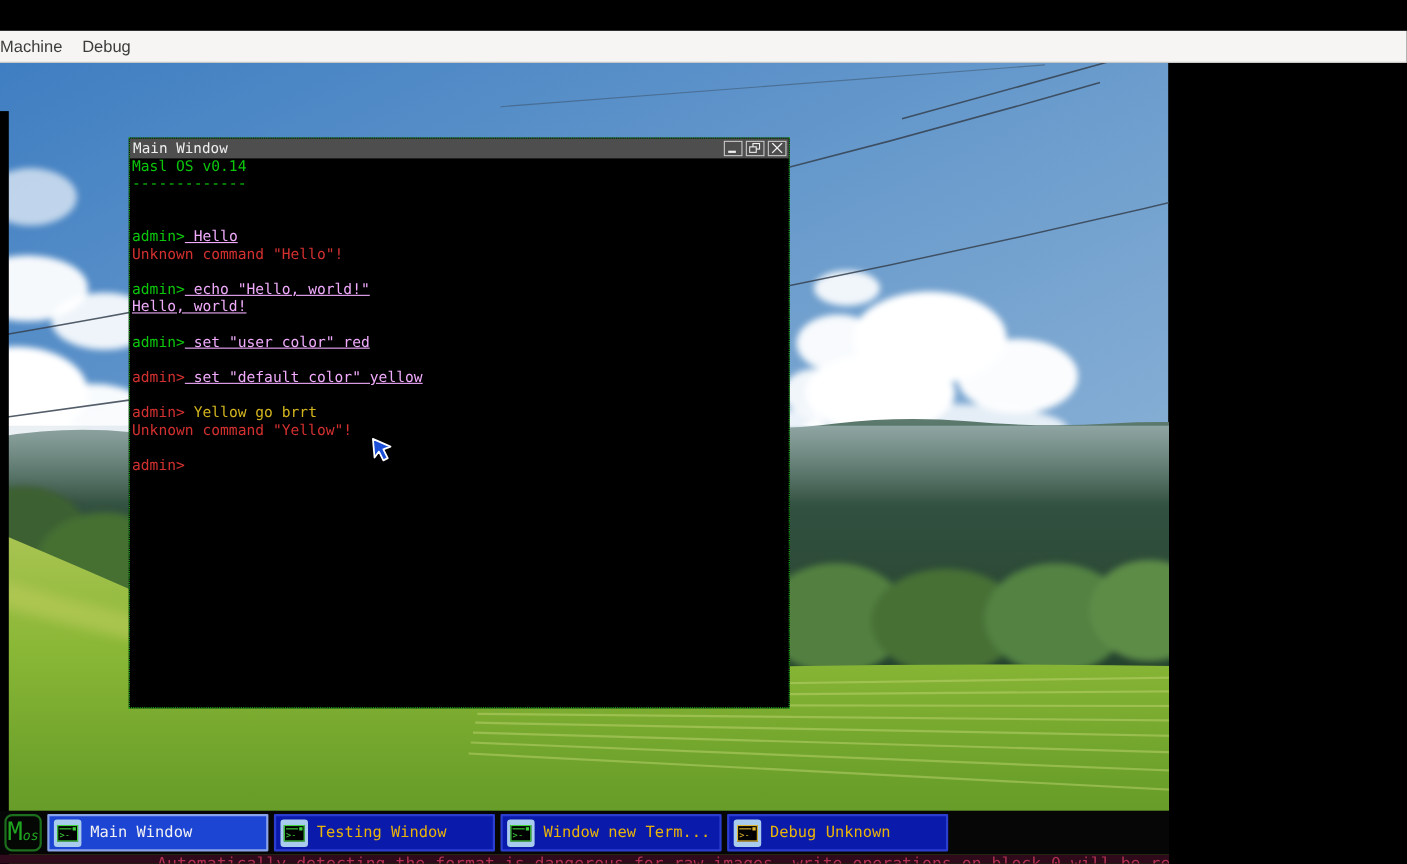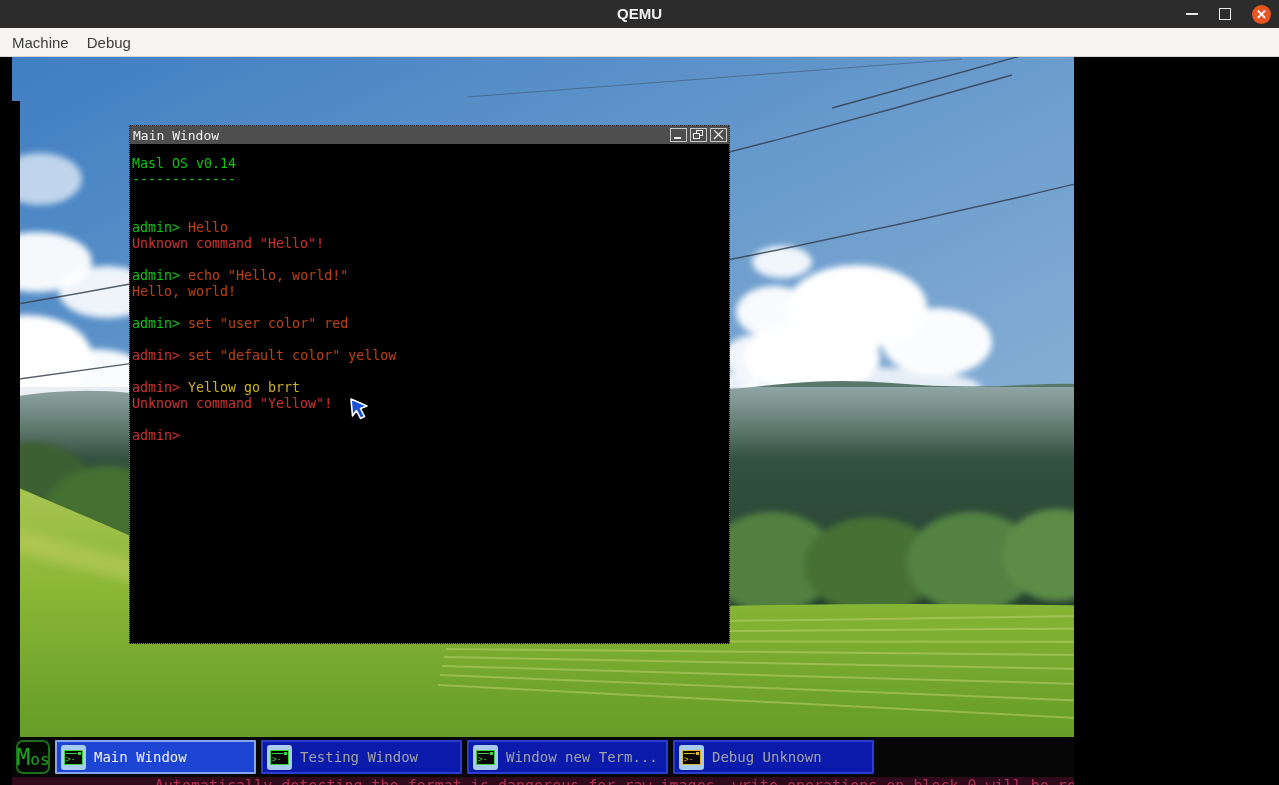--- a/index.html
+++ b/index.html
@@ -5,73 +5,65 @@
   html,body{margin:0;padding:0;background:#000;}
   .screen{position:relative;width:1279px;height:785px;overflow:hidden;background:#000;font-family:"Liberation Sans",sans-serif;}
 
   
   .qemu-titlebar{position:absolute;left:0;top:0;width:1279px;height:28px;background:#2c2c2c;}
   .qemu-title{position:absolute;left:0;right:0;top:0;height:28px;line-height:28px;text-align:center;color:#f2f2f2;font-weight:bold;font-size:15px;}
   .win-controls{position:absolute;right:8px;top:0;height:28px;display:flex;align-items:center;gap:21px;}
   .ctl-min{width:12px;height:2px;background:#e8e8e8;}
   .ctl-max{width:10px;height:10px;border:1.5px solid #e8e8e8;background:transparent;}
   .ctl-close{width:19px;height:19px;border-radius:50%;background:#e95420;color:#fff;font-size:13px;line-height:19px;text-align:center;font-weight:bold;}
-  .menubar{position:absolute;left:0;top:28px;width:1279px;height:29px;background:#f6f5f4;border-bottom:1px solid #d8d6d4;box-sizing:border-box;display:flex;align-items:center;gap:18px;padding-left:12px;color:#3c3c3c;font-size:15px;}
+  .menubar{position:absolute;left:0;top:28px;width:1279px;height:29px;background:#f6f5f4;border-bottom:1px solid #d8d6d4;box-sizing:border-box;display:flex;align-items:center;gap:18px;color:#3c3c3c;font-size:15px;}
   .menu-item{cursor:default;}
 
   
-  .desktop{position:absolute;left:12px;top:57px;width:1062px;height:728px;overflow:hidden;}
+  .desktop{position:absolute;left:0;top:57px;width:1062px;height:728px;overflow:hidden;}
   .bg-svg{position:absolute;left:0;top:0;}
   .edge-strip{position:absolute;left:0;top:44px;width:8px;height:741px;background:#010101;z-index:6;}
 
   
   .term-window{position:absolute;left:117px;top:68px;width:601px;height:519px;box-sizing:border-box;border:1px dotted #1fc41f;background:#000;z-index:10;}
   .term-titlebar{position:relative;height:18px;background:#4e4e4e;display:flex;align-items:center;}
   .term-title{color:#f0f0f0;font-family:"DejaVu Sans Mono",monospace;font-size:13px;padding-left:3px;white-space:pre;}
   .term-buttons{position:absolute;right:2px;top:2px;display:flex;gap:3px;}
   .term-btn{width:17px;height:14px;box-sizing:border-box;border:1px solid #c9c9c9;background:#4e4e4e;display:flex;align-items:center;justify-content:center;}
-  .term-body{padding:12px 0 0 2px;font-family:"DejaVu Sans Mono",monospace;font-size:13.3px;line-height:16px;white-space:pre;}
+  .term-body{padding:0 0 0 2px;font-family:"DejaVu Sans Mono",monospace;font-size:13.3px;line-height:16px;white-space:pre;}
   .term-line{height:16px;}
-  .c-green{color:#0cc60c;} .c-red{color:#d33030;} .c-yellow{color:#d2b41e;} .c-white{color:#c2410c;}
+  .c-green{color:#0cc60c;} .c-red{color:#d33030;} .c-yellow{color:#d2b41e;} .c-white{color:#f0abfc;text-decoration:underline;}
 
   
   .cursor{position:absolute;left:338px;top:341px;z-index:30;}
 
   
   .taskbar{position:absolute;left:0;top:680px;width:1279px;height:40px;background:#060606;display:flex;align-items:center;gap:5px;padding-left:4px;box-sizing:border-box;z-index:40;}
   .mos-btn{width:34px;height:34px;box-sizing:border-box;border:2px solid #1c6f1c;border-radius:7px;background:#040704;display:flex;align-items:baseline;justify-content:center;font-family:"DejaVu Sans Mono",monospace;color:#1fa51f;flex:0 0 auto;}
   .mos-m{font-size:23px;line-height:30px;}
-  .mos-os{font-size:16px;line-height:26px;}
+  .mos-os{font-size:12px;line-height:26px;font-style:italic;}
   .task-btn{width:201px;height:34px;box-sizing:border-box;display:flex;align-items:center;gap:8px;padding-left:4px;background:#0a1bac;border:2px solid #2c3ecf;border-radius:1px;flex:0 0 auto;}
   .task-btn.active{background:#1d45d4;border-color:#8aa4ea;}
-  .task-btn .task-label{font-family:"DejaVu Sans Mono",monospace;font-size:14px;color:#a3a3a3;white-space:pre;}
+  .task-btn .task-label{font-family:"DejaVu Sans Mono",monospace;font-size:14px;color:#eab308;white-space:pre;}
   .task-btn.active .task-label{color:#f2f2f2;}
   .task-icon{width:25px;height:25px;border-radius:3px;background:#a9cbee;display:flex;align-items:center;justify-content:center;flex:0 0 auto;}
   .task-icon-screen{position:relative;width:19px;height:15px;background:#000;border:1px solid var(--acc);box-sizing:border-box;}
   .task-icon-screen .bar{position:absolute;left:1px;top:2px;width:11px;height:1px;background:var(--acc);}
   .task-icon-screen .dot{position:absolute;right:1px;top:1px;width:3px;height:3px;background:var(--acc);}
   .task-icon-screen .pr{position:absolute;left:1px;top:4px;font-family:"DejaVu Sans Mono",monospace;font-size:8px;line-height:9px;color:var(--acc);}
 
   
   .warnbar{position:absolute;left:0;top:720px;width:1279px;height:8px;background:#2e0a1b;overflow:hidden;z-index:45;text-align:center;}
   .warnbar span{font-family:"DejaVu Sans Mono",monospace;font-size:15px;line-height:15px;color:#b03050;white-space:pre;}
 </style>
 </head>
 <body>
 
 <div class="screen">
 
-  <div class="qemu-titlebar">
-    <div class="qemu-title">QEMU</div>
-    <div class="win-controls">
-      <div class="ctl-min"></div>
-      <div class="ctl-max"></div>
-      <div class="ctl-close">✕</div>
-    </div>
-  </div>
 
   <div class="menubar">
     <span class="menu-item">Machine</span>
     <span class="menu-item">Debug</span>
   </div>
 
   <div class="desktop">
 
     <svg class="bg-svg" width="1279" height="728" viewBox="0 0 1279 728">
       <defs>

